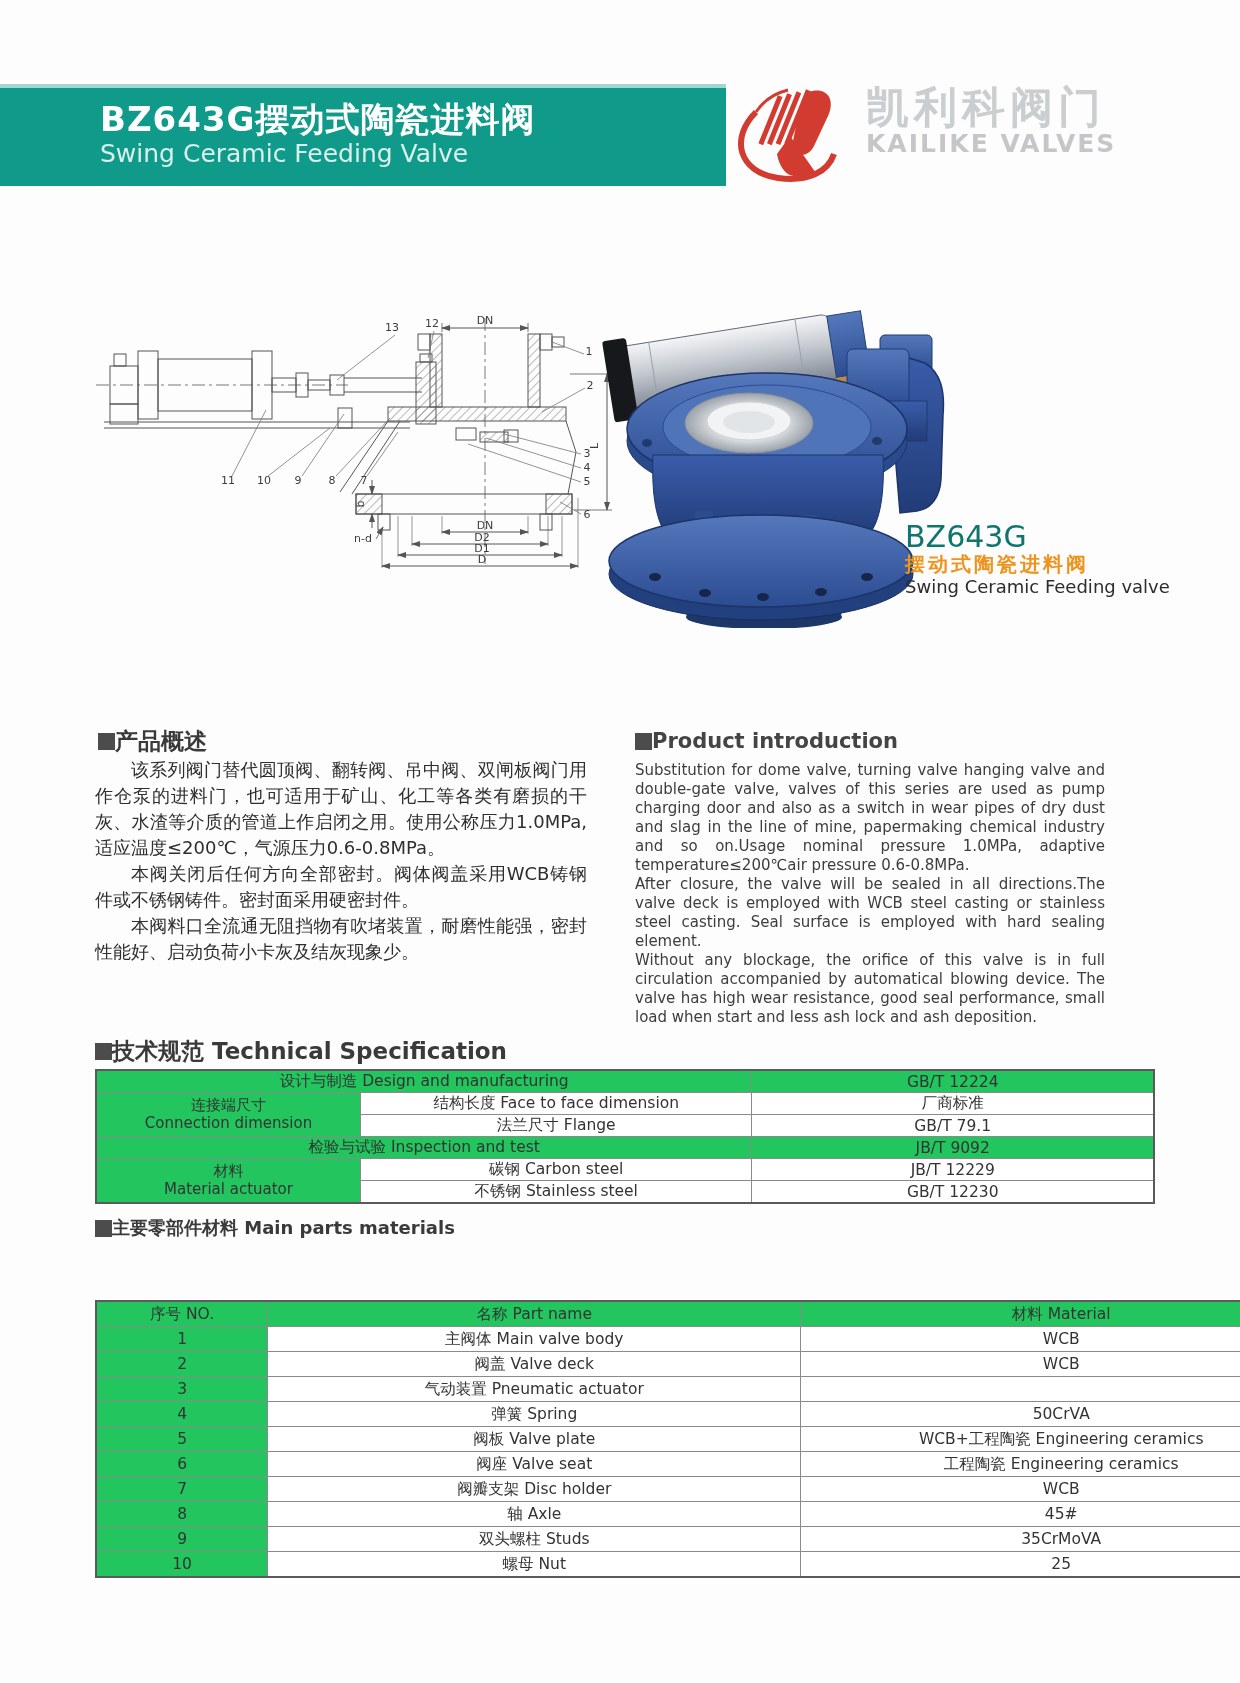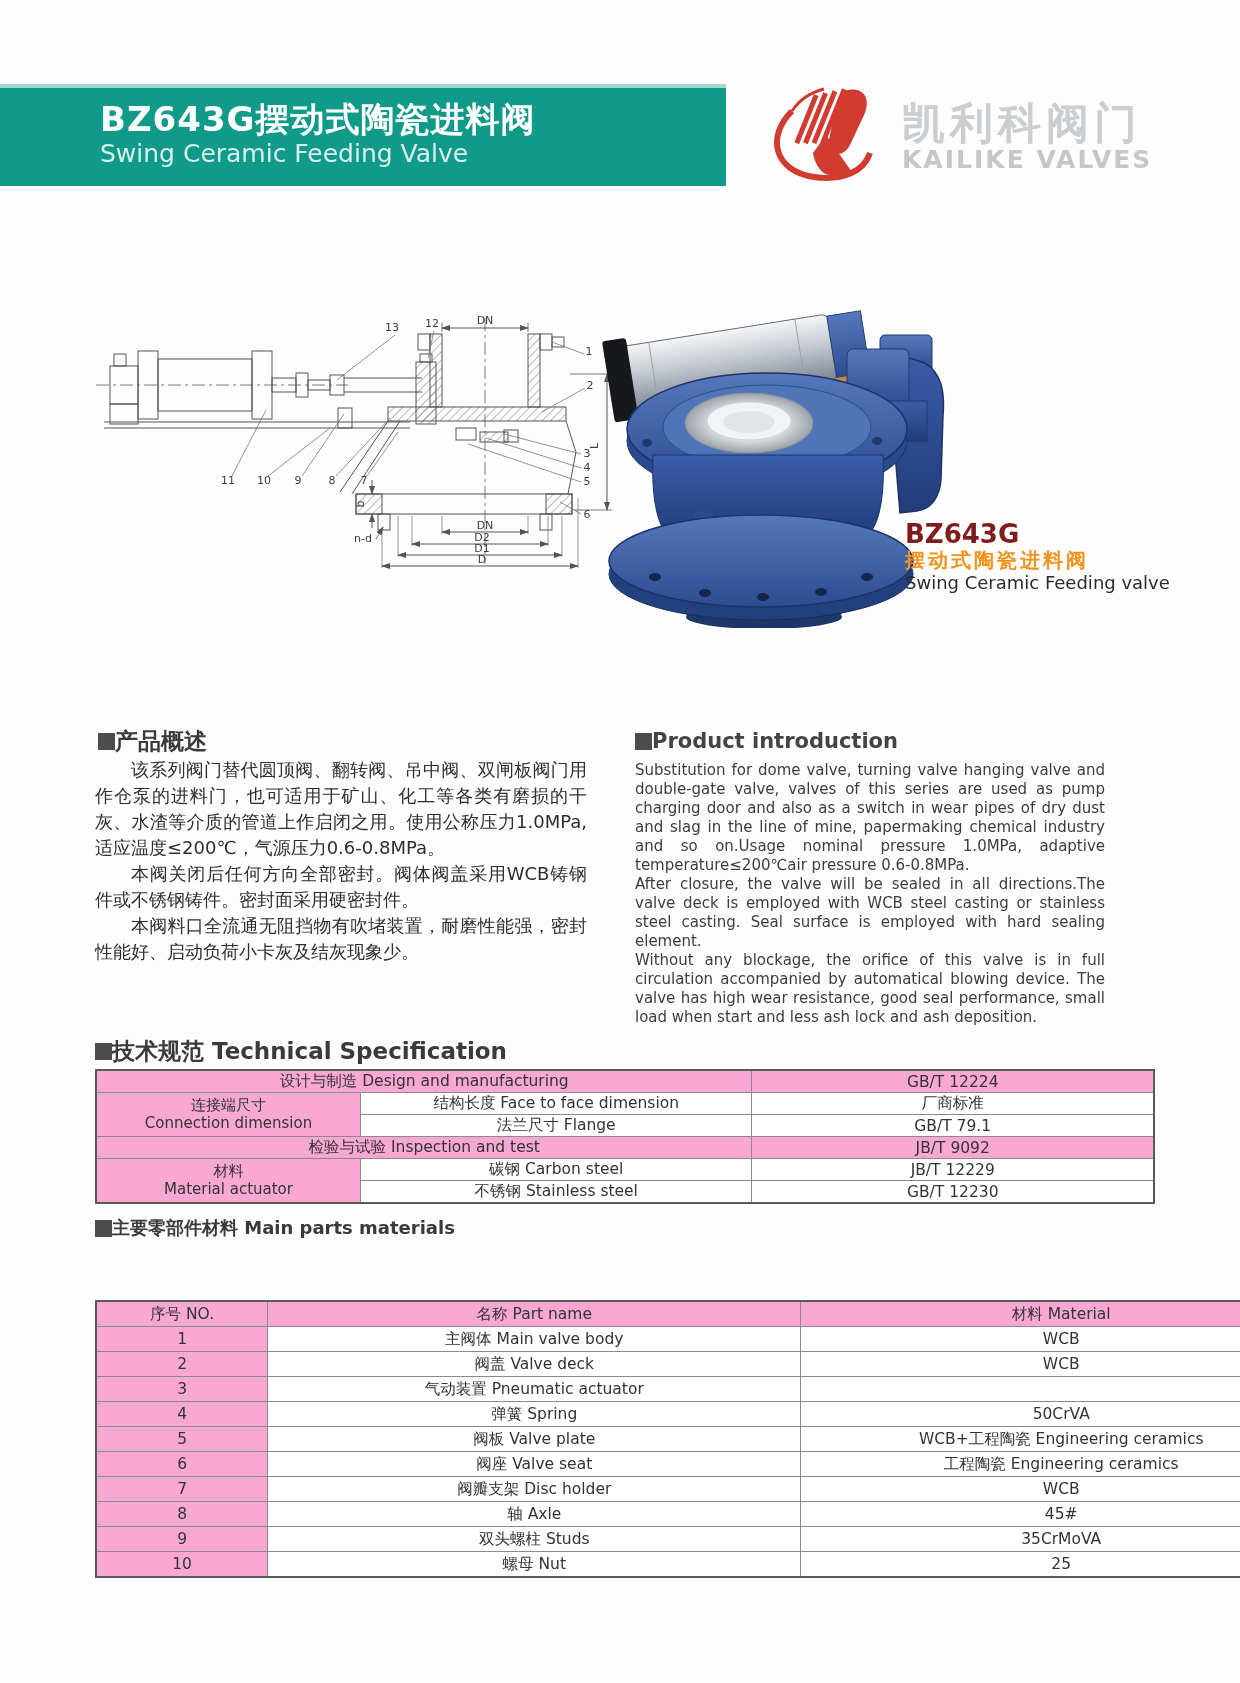--- a/index.html
+++ b/index.html
@@ -10,48 +10,48 @@
   }
   
   .banner{
     position:absolute;left:0;top:84px;width:726px;height:102px;
     background:#109a8a;border-top:4px solid #a3d6cf;box-sizing:border-box;
     padding:12px 8px 0 100px;
   }
   .banner .title-cn{margin:0;font-size:34px;font-weight:bold;color:#ffffff;letter-spacing:1px;line-height:1.15;}
   .banner .title-en{margin:1px 0 0;font-size:25px;font-weight:normal;color:#d9f0ec;line-height:1.1;}
   
-  .logo{position:absolute;left:726px;top:86px;width:470px;height:104px;display:flex;align-items:center;padding-left:36px;}
+  .logo{position:absolute;left:726px;top:86px;width:470px;height:104px;display:flex;}
   .logo-text{margin-left:8px;}
   .brand-cn{font-size:43px;font-weight:bold;color:#caced0;letter-spacing:5px;line-height:1;}
   .brand-en{font-size:25px;font-weight:bold;color:#c3c7ca;letter-spacing:2px;line-height:1.2;}
   
   .tech-drawing{position:absolute;left:90px;top:312px;width:530px;height:258px;}
   .tech-drawing text{font-family:"DejaVu Sans",sans-serif;font-size:11px;fill:#3c3c3c;}
   .product-photo{position:absolute;left:595px;top:283px;width:420px;height:345px;}
   .product-label{position:absolute;left:905px;top:520px;width:300px;}
-  .product-label .model{font-size:26px;font-weight:bold;color:#7f1d1d;line-height:1.1;}
+  .product-label .model{font-size:30px;font-weight:normal;color:#0f766e;line-height:1.1;}
   .product-label .name-cn{font-size:20px;font-weight:bold;color:#f0931d;letter-spacing:3px;line-height:1.15;}
   .product-label .name-en{font-size:18px;color:#2c2c2c;line-height:1.2;}
   
   .sec-heading{position:absolute;display:flex;align-items:center;font-weight:bold;color:#3a3a3a;}
   .sq{width:17px;height:17px;background:#4c4c4c;flex:0 0 auto;}
   #overview-heading{left:98px;top:726px;font-size:23px;}
   #intro-heading{left:635px;top:729px;font-size:21px;color:#444;}
   #spec-heading{left:95px;top:1036px;font-size:23px;}
   #parts-heading{left:95px;top:1216px;font-size:18px;}
   
   .overview-text{position:absolute;left:95px;top:757px;width:492px;font-size:18px;line-height:26px;text-align:justify;color:#2e2e2e;}
   .overview-text p{margin:0;text-indent:2em;}
   .intro-text{position:absolute;left:635px;top:761px;width:470px;font-size:15px;line-height:19px;color:#3d3d3d;text-align:justify;}
   .intro-text p{margin:0;}
   
   table{border-collapse:collapse;table-layout:fixed;font-size:15.5px;color:#333;background:#fff;}
   td{border:1px solid #8a8a8a;text-align:center;padding:0 4px;overflow:hidden;white-space:nowrap;}
-  .gray{background:#f9a8d4;}
+  .gray{background:#22c55e;}
   #spec-table{position:absolute;left:95px;top:1069px;width:1060px;border:2px solid #5a5a5a;}
   #spec-table td{height:20px;}
   #spec-table .grp{line-height:1.15;font-size:15px;}
   #parts-table{position:absolute;left:95px;top:1300px;width:1228px;border:2px solid #5a5a5a;}
   #parts-table td{height:24px;}
 </style>
 </head>
 <body>
 
 <header class="banner">

